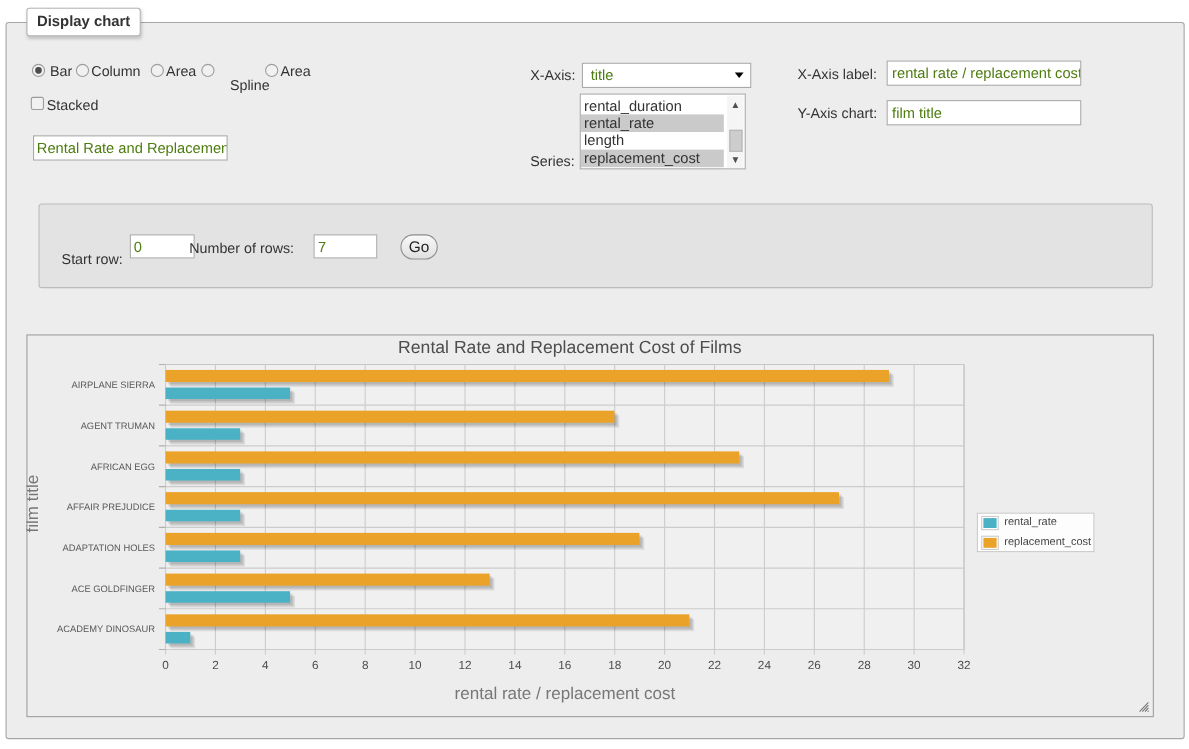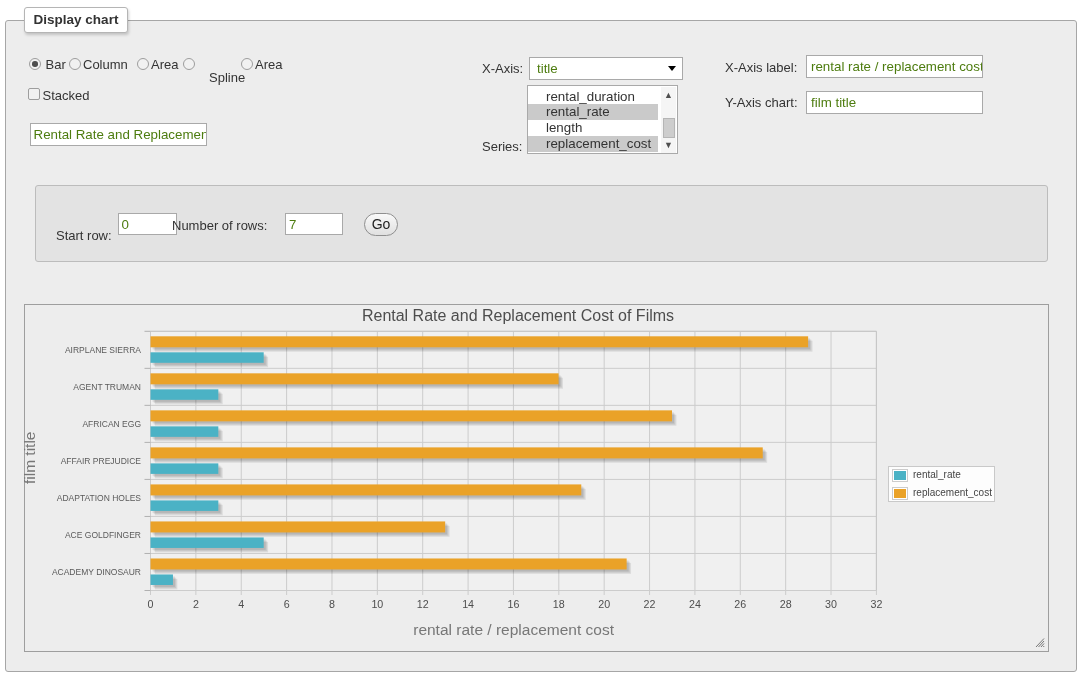--- a/index.html
+++ b/index.html
@@ -9,21 +9,21 @@
 #legend { position:absolute; left:24px; top:7px; width:104px; height:26px; background:#fff; border:1px solid #b5b5b5; border-radius:3px; box-shadow:1px 2px 3px rgba(0,0,0,0.18); font-weight:bold; font-size:13.5px; color:#333; text-align:center; line-height:24px; z-index:5; }
 .radio { position:absolute; width:12px; height:12px; border-radius:50%; background:#f1f1f1; border:1px solid #9d9d9d; box-sizing:border-box; }
 .radio.sel::after { content:""; position:absolute; left:2.2px; top:2.2px; width:5.6px; height:5.6px; border-radius:50%; background:#4d4d4d; }
 .cb { position:absolute; width:11.5px; height:11.5px; border-radius:2px; background:#f1f1f1; border:1px solid #9d9d9d; box-sizing:border-box; }
 .lbl { position:absolute; white-space:nowrap; }
 .inp { position:absolute; background:#fff; border:1px solid #a9a9a9; white-space:nowrap; overflow:hidden; padding:3px 0 0 3px; font-size:13.33px; color:#4d7c0f; }
 #panel { position:absolute; left:35px; top:185px; width:1013px; height:77px; background:#e3e3e3; border:1px solid #bcbcbc; border-radius:3px; }
 #gobtn { position:absolute; left:364px; top:213px; width:34px; height:23px; border:1px solid #8f8f8f; border-radius:11.5px; background:linear-gradient(#f9f9f9,#e0e0e0); text-align:center; line-height:21px; font-size:14px; color:#222; }
 #chartbox { position:absolute; left:24px; top:304px; width:1025px; height:348px; background:#ededed; border:1px solid #9e9e9e; }
 #listbox { position:absolute; left:527px; top:85px; width:151px; height:69px; background:#fff; border:1px solid #a9a9a9; overflow:hidden; }
-.li { position:absolute; left:0px; width:130px; height:15.8px; line-height:15.8px; padding-left:18px; font-size:13.33px; }
+.li { position:absolute; left:0px; width:130px; height:15.8px; line-height:15.8px; padding-left:3px; font-size:13.33px; }
 .lisel { background:#cacaca; }
 #sbar { position:absolute; right:1px; top:1px; width:15px; height:66px; background:#f5f5f5; }
 #sthumb { position:absolute; left:1.5px; top:31px; width:12px; height:20px; background:#cdcdcd; border:1px solid #b5b5b5; }
 .sarr { position:absolute; left:0; width:15px; height:13px; color:#505050; font-size:9px; text-align:center; line-height:13px; }
 #selarrow { position:absolute; width:0; height:0; border-left:4px solid transparent; border-right:4px solid transparent; border-top:5px solid #000; }
 </style>
 </head>
 <body>
 <div id="fieldset"></div>
 <div id="legend">Display chart</div>

